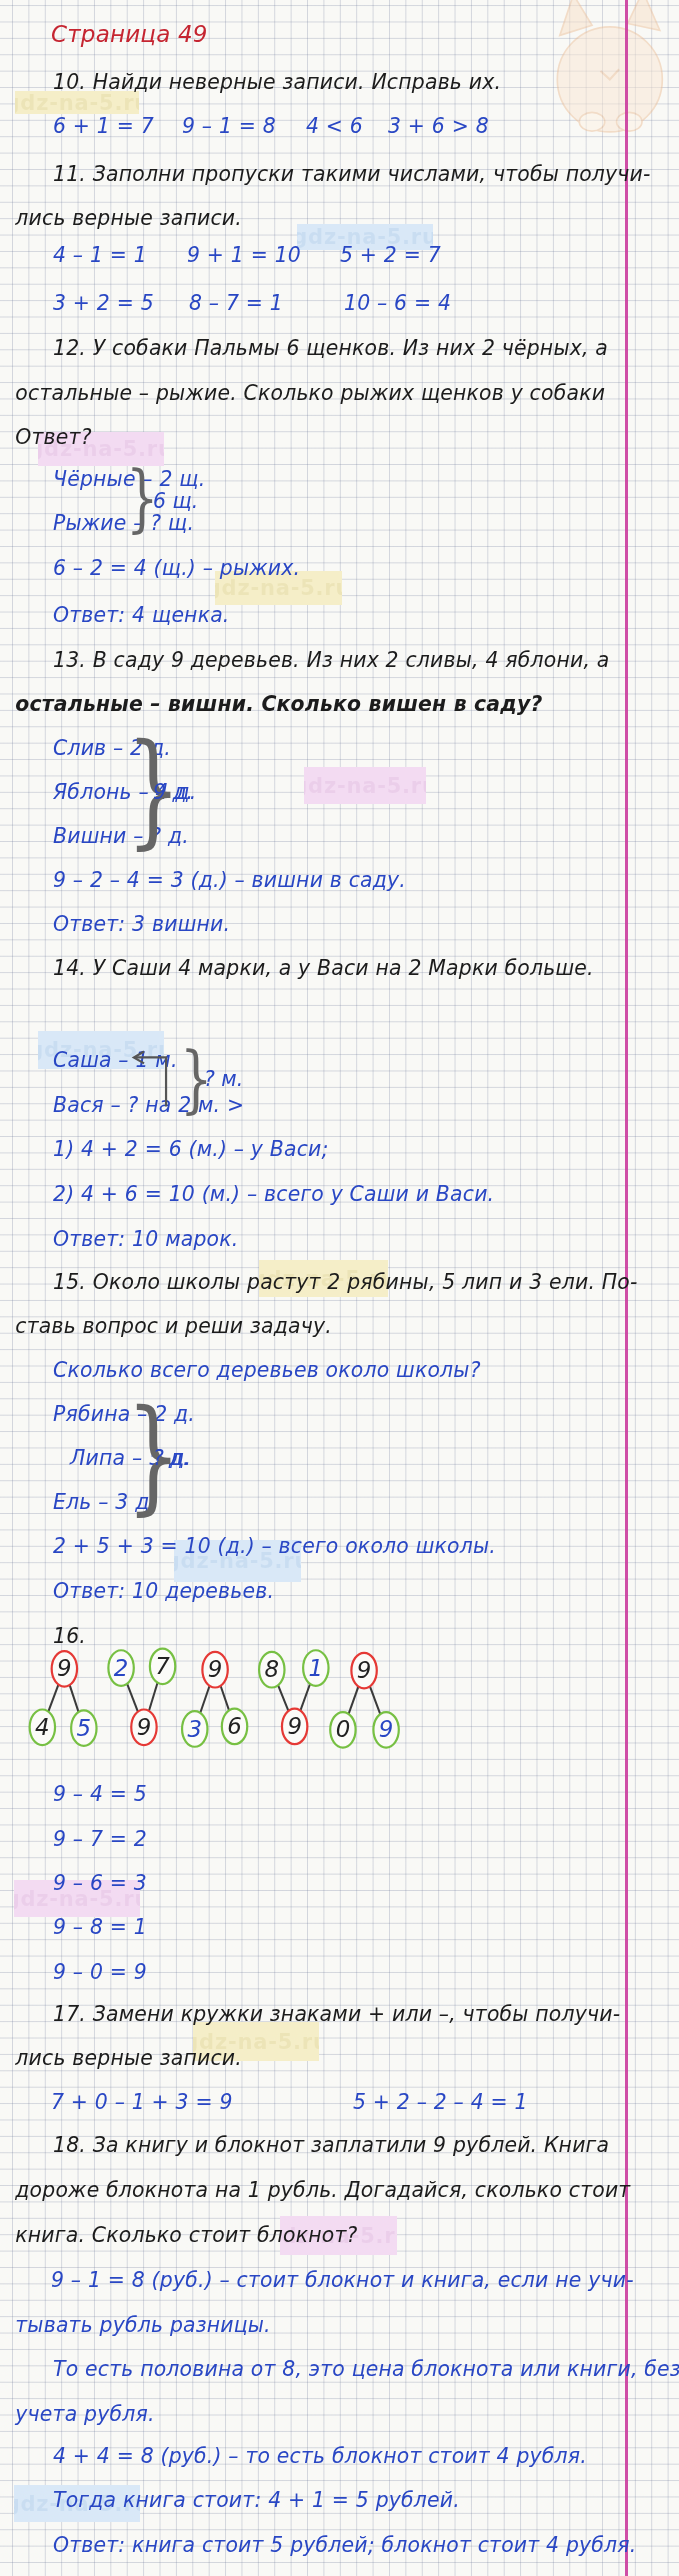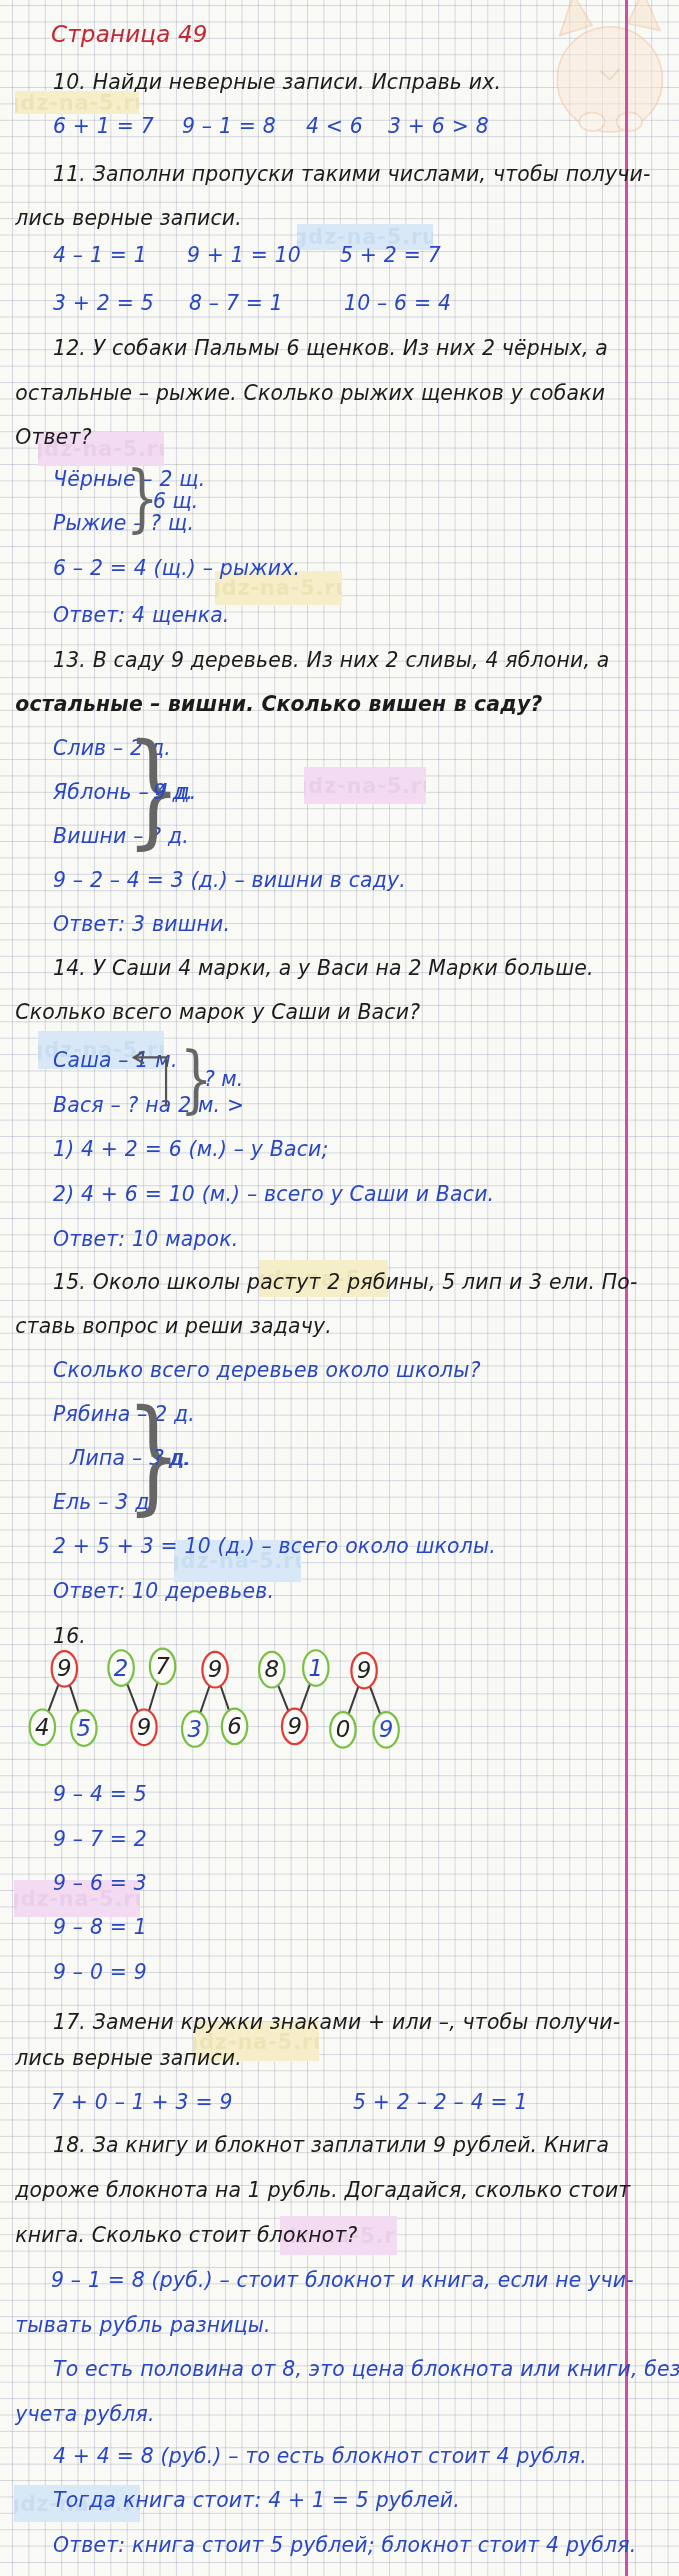--- a/index.html
+++ b/index.html
@@ -127,21 +127,20 @@
   <div class="line ink-black" style="left:15.3px;top:692px;font-weight:bold;">остальные – вишни. Сколько вишен в саду?</div>
   <div class="line ink-blue" style="left:53px;top:736px;">Слив – 2 д.</div>
   <div class="line ink-blue" style="left:53px;top:780px;">Яблонь – 4 д.</div>
   <div class="line ink-blue" style="left:53px;top:824px;">Вишни – ? д.</div>
   <div class="brace" style="left:126px;top:727px;font-size:124px;">}</div>
   <div class="total" style="left:153px;top:780px;">9 д.</div>
   <div class="line ink-blue" style="left:53px;top:868px;">9 – 2 – 4 = 3 (д.) – вишни в саду.</div>
   <div class="line ink-blue" style="left:53px;top:912px;">Ответ: 3 вишни.</div>
 
   <div class="line ink-black" style="left:53px;top:956px;">14. У Саши 4 марки, а у Васи на 2 Марки больше.</div>
-  <div class="line ink-black" style="left:15.3px;top:1000px;">Сколько всего марок у Саши и Васи?</div>
   <div class="line ink-blue" style="left:53px;top:1048px;">Саша – 1 м.</div>
   <div class="line ink-blue" style="left:53px;top:1093px;">Вася – ? на 2 м. &gt;</div>
   <svg style="position:absolute;left:127px;top:1049px;" width="51" height="61" viewBox="0 0 60 72">
     <path d="M46,68 V10 H10" fill="none" stroke="#555" stroke-width="2.6"></path>
     <polyline points="20,3 8,10 20,17" fill="none" stroke="#555" stroke-width="2.6"></polyline>
   </svg>
   <div class="brace" style="left:180px;top:1042px;font-size:73px;">}</div>
   <div class="total" style="left:204px;top:1067px;">? м.</div>
   <div class="line ink-blue" style="left:53px;top:1137px;">1) 4 + 2 = 6 (м.) – у Васи;</div>
   <div class="line ink-blue" style="left:53px;top:1182px;">2) 4 + 6 = 10 (м.) – всего у Саши и Васи.</div>
@@ -205,21 +204,21 @@
     <text class="digit digit-black" x="429" y="51">9</text>
     <text class="digit digit-black" x="404" y="121">0</text>
     <text class="digit digit-blue" x="455" y="121">9</text>
   </svg>
   <div class="line ink-blue" style="left:53px;top:1782px;">9 – 4 = 5</div>
   <div class="line ink-blue" style="left:53px;top:1827px;">9 – 7 = 2</div>
   <div class="line ink-blue" style="left:53px;top:1871px;">9 – 6 = 3</div>
   <div class="line ink-blue" style="left:53px;top:1915px;">9 – 8 = 1</div>
   <div class="line ink-blue" style="left:53px;top:1960px;">9 – 0 = 9</div>
 
-  <div class="line ink-black" style="left:53px;top:2002px;margin-top:8px;">17. Замени кружки знаками + или –, чтобы получи-</div>
+  <div class="line ink-black" style="left:53px;top:2002px;">17. Замени кружки знаками + или –, чтобы получи-</div>
   <div class="line ink-black" style="left:15.3px;top:2046px;">лись верные записи.</div>
   <div class="line ink-blue" style="left:51px;top:2090px;">7 + 0 – 1 + 3 = 9</div>
   <div class="line ink-blue" style="left:353px;top:2090px;">5 + 2 – 2 – 4 = 1</div>
 
   <div class="line ink-black" style="left:53px;top:2133px;">18. За книгу и блокнот заплатили 9 рублей. Книга</div>
   <div class="line ink-black" style="left:15.3px;top:2178px;">дороже блокнота на 1 рубль. Догадайся, сколько стоит</div>
   <div class="line ink-black" style="left:15.3px;top:2223px;">книга. Сколько стоит блокнот?</div>
   <div class="line ink-blue" style="left:51px;top:2268px;">9 – 1 = 8 (руб.) – стоит блокнот и книга, если не учи-</div>
   <div class="line ink-blue" style="left:15.3px;top:2313px;">тывать рубль разницы.</div>
   <div class="line ink-blue" style="left:53px;top:2357px;">То есть половина от 8, это цена блокнота или книги, без</div>

